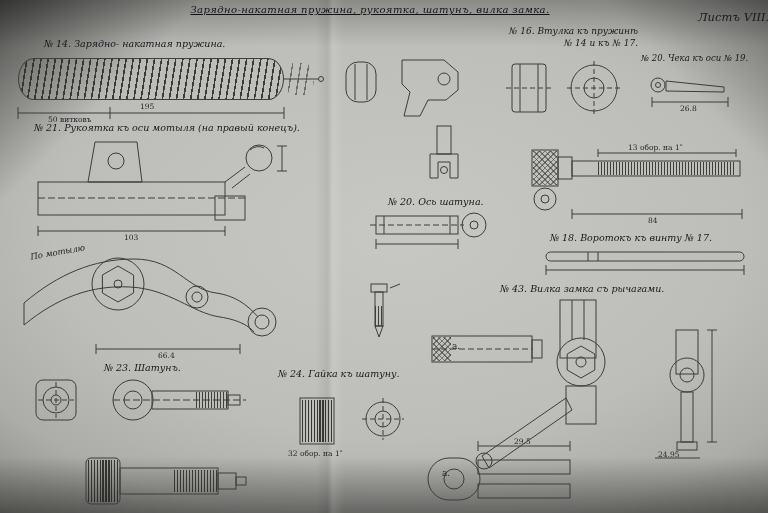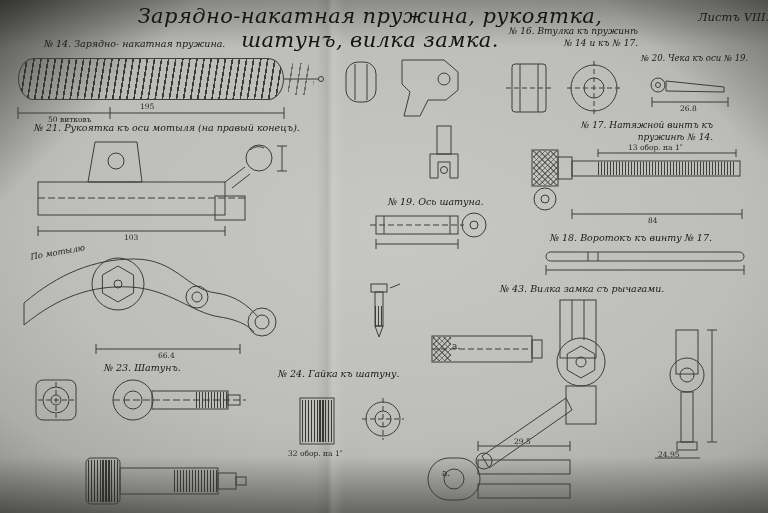--- a/index.html
+++ b/index.html
@@ -50,22 +50,22 @@
       rgba(45,45,43,0.55) 0 1.4px, transparent 1.4px 8px);
   }
   #svg-art { position: absolute; left: 0; top: 0; z-index: 2; }
   .lbl {
     position: absolute; z-index: 3; font-style: italic;
     color: #17171a; font-size: 9.5px; white-space: nowrap;
   }
   .lbl.wrap { white-space: normal; text-align: right; line-height: 1.3; font-size: 9px; }
   .title {
     position: absolute; left: 100px; top: 4px; width: 540px; z-index: 3;
-    text-align: center; font-style: italic; font-size: 21px;
-    letter-spacing: 0.4px; color: #141417;
+    text-align: center; font-style: italic; font-size: 10px;
+    letter-spacing: 0.4px; color: #141417; text-decoration: underline;
   }
   .sheet-no {
     position: absolute; left: 698px; top: 10px; z-index: 3;
     font-style: italic; font-size: 11.5px; color: #1a1a1d; white-space: nowrap;
   }
   .dim {
     position: absolute; z-index: 3; 
     color: #26262a; font-size: 7.5px; white-space: nowrap;
   }
   .ann { font-size: 9px; }
@@ -268,23 +268,22 @@
       </g>
     </g>
   </svg>
 
   <div class="title">Зарядно-накатная пружина, рукоятка, шатунъ, вилка замка.</div>
   <div class="sheet-no">Листъ VIII.</div>
 
   <div class="lbl" style="left:44px;top:38px">№ 14. Зарядно- накатная пружина.</div>
   <div class="lbl wrap" style="left:508px;top:26px;width:130px">№ 16. Втулка къ пружинѣ № 14 и къ № 17.</div>
   <div class="lbl" style="left:641px;top:53px;font-size:8.5px">№ 20. Чека къ оси № 19.</div>
-  <div class="lbl wrap" style="left:548px;top:120px;width:165px">№ 17. Натяжной винтъ къ пружинѣ № 14.</div>
   <div class="lbl" style="left:34px;top:122px">№ 21. Рукоятка къ оси мотыля (на правый конецъ).</div>
-  <div class="lbl" style="left:388px;top:196px">№ 19. Ось шатуна.</div>
+  <div class="lbl" style="left:388px;top:196px">№ 20. Ось шатуна.</div>
   <div class="lbl" style="left:550px;top:232px">№ 18. Воротокъ къ винту № 17.</div>
   <div class="lbl" style="left:500px;top:283px">№ 43. Вилка замка съ рычагами.</div>
   <div class="lbl" style="left:104px;top:362px">№ 23. Шатунъ.</div>
   <div class="lbl" style="left:278px;top:368px">№ 24. Гайка къ шатуну.</div>
 
   <div class="note">По мотылю</div>
 
   <span class="dim" style="left:140px;top:102px">195</span>
   <span class="dim" style="left:48px;top:115px">50 витковъ</span>
   <span class="dim" style="left:124px;top:233px">103</span>

